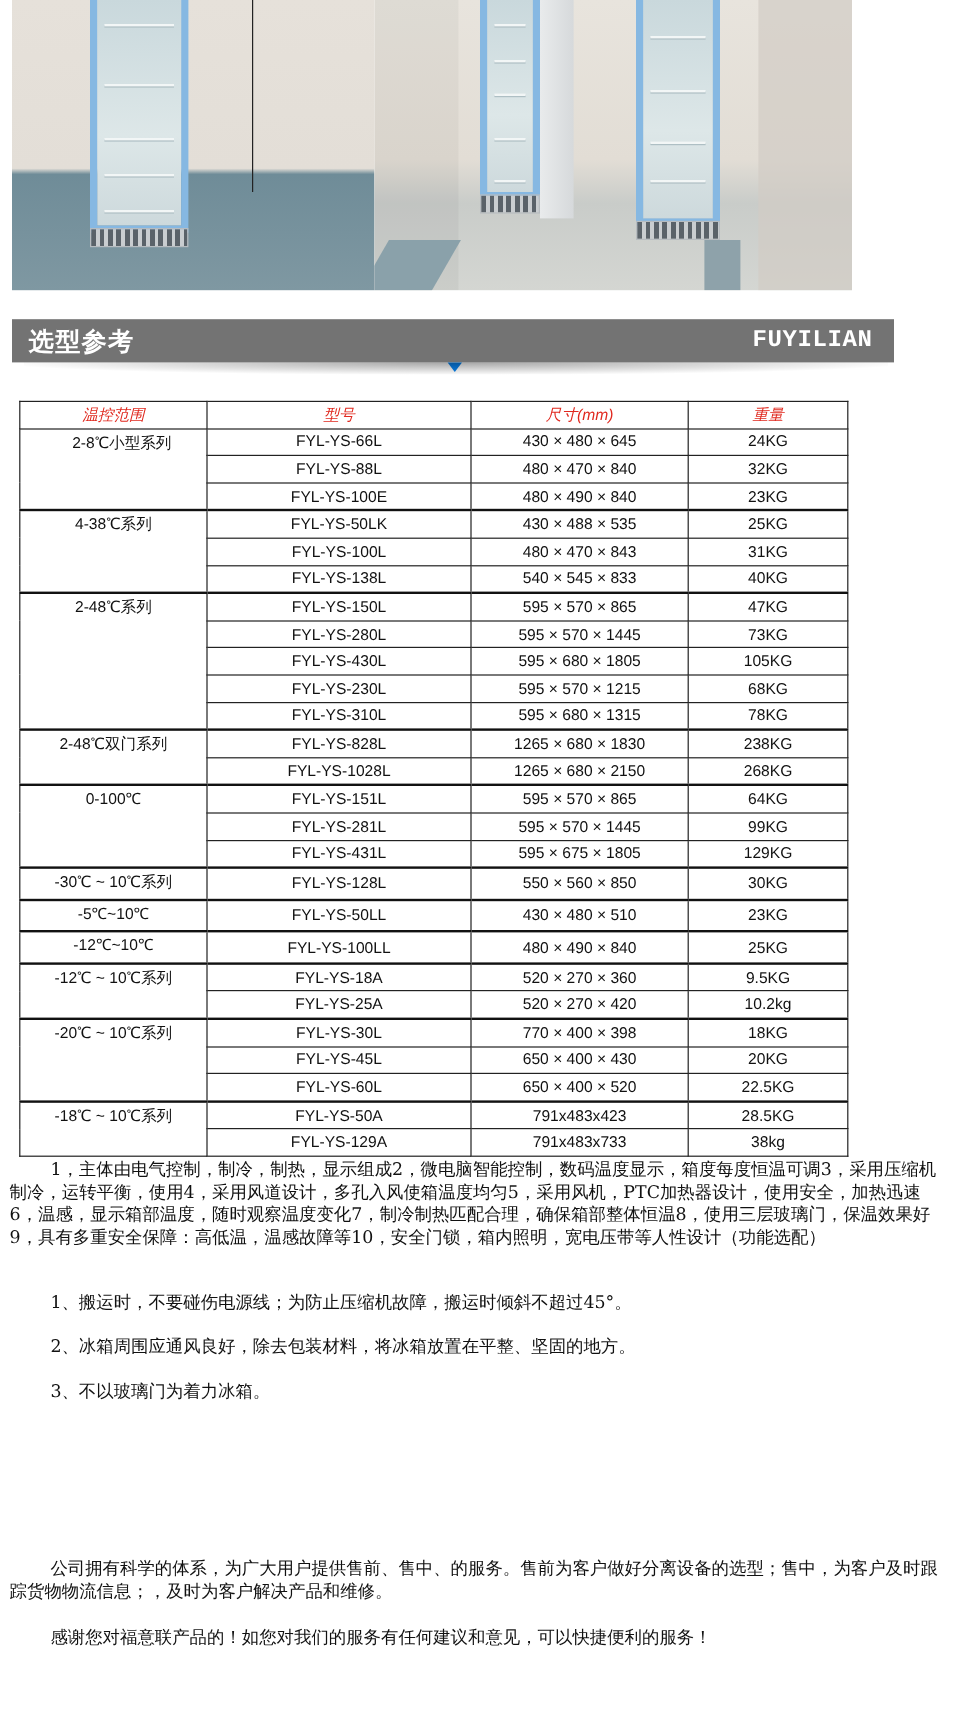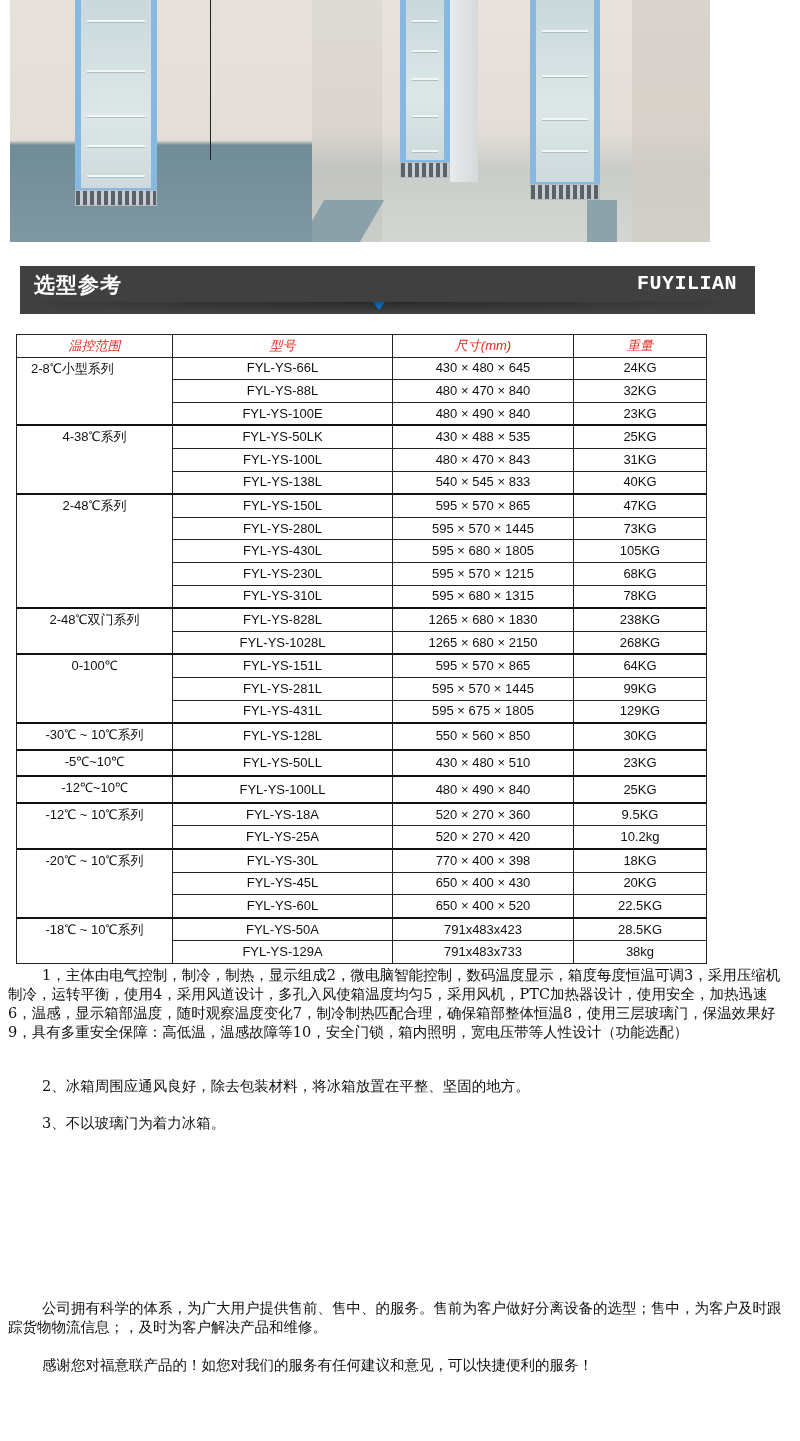--- a/index.html
+++ b/index.html
@@ -14,36 +14,36 @@
     .wall-shade { position: absolute; top: 0; bottom: 0; background: rgba(0,0,0,0.06); }
     .floor-band { position: absolute; background: #7d97a3; }
     .fridge { position: absolute; border: 6px solid #86b8e2; background: linear-gradient(180deg, #c9d8dc, #dde7e8 60%, #cdd9dc); box-sizing: border-box; }
     .fridge .shelf { position: absolute; left: 6px; right: 6px; height: 2px; background: #f2f6f6; box-shadow: 0 1px 0 #aebfc4; }
     .fridge .vent { position: absolute; left: -6px; right: -6px; bottom: -18px; height: 14px;
                     background: repeating-linear-gradient(90deg, #5a6269 0 4px, #c9cdd0 4px 7px); border: 1px solid #b7bcc0; }
     .cabinet-side { position: absolute; background: linear-gradient(90deg, #e9ebec, #d6d9db); }
     .cable { position: absolute; border-left: 2px solid #222; }
 
     
-    .banner { position: absolute; left: 20px; top: 266px; width: 735px; height: 48px; background: #404040; }
+    .banner { position: absolute; left: 10px; top: 266px; width: 735px; height: 36px; background: #737373; }
     .banner-shadow { position: absolute; left: 20px; top: 302px; width: 720px; height: 10px;
                      background: radial-gradient(ellipse at center top, rgba(0,0,0,0.35) 0%, rgba(0,0,0,0.12) 50%, rgba(0,0,0,0) 75%); }
     .banner-notch { position: absolute; left: 373px; top: 302px; width: 0; height: 0;
                     border-left: 6px solid transparent; border-right: 6px solid transparent; border-top: 8px solid #0a84f0; }
     .banner-title { position: absolute; left: 14px; top: 5px; font-size: 21px; font-weight: bold; color: #ffffff; letter-spacing: 1px; }
     .banner-brand { position: absolute; right: 18px; top: 6px; font-size: 20px; font-weight: bold; color: #ffffff; letter-spacing: 0.5px;
                     font-family: Liberation Mono, monospace; }
 
     
     .spec-table { position: absolute; left: 16px; top: 334px; width: 690px; border-collapse: collapse; table-layout: fixed;
                   font-family: "Liberation Sans", sans-serif; font-size: 13px; color: #111; }
     .spec-table th, .spec-table td { border: 1.5px solid #222; height: 21.6px; padding: 0; text-align: center; vertical-align: middle; line-height: 16px; }
     .spec-table th { color: #e0281e; font-weight: normal; font-size: 13px; font-style: italic; }
     .spec-table td.range { vertical-align: top; padding-top: 3px; }
-    .spec-table td.range.left { text-align: left; padding-left: 14px; }
+    .spec-table td.range.left { text-align: center; padding-left: 14px; }
     .spec-table .group-start td { border-top: 2.5px solid #111; }
 
     
     .text { position: absolute; left: 8px; width: 780px; font-family: "DejaVu Serif", serif; font-size: 14.5px; line-height: 19px; color: #111; }
     .text p { margin: 0; }
     .indent { text-indent: 30px; }
     .item { padding-left: 34px; }
   </style>
 </head>
 <body>
@@ -249,20 +249,21 @@
         <td>38kg</td>
       </tr>
     </tbody>
 </table>
 
 <div class="text" style="top:966px;">
   <p class="indent" style="text-indent:34px;">1，主体由电气控制，制冷，制热，显示组成2，微电脑智能控制，数码温度显示，箱度每度恒温可调3，采用压缩机制冷，运转平衡，使用4，采用风道设计，多孔入风使箱温度均匀5，采用风机，PTC加热器设计，使用安全，加热迅速6，温感，显示箱部温度，随时观察温度变化7，制冷制热匹配合理，确保箱部整体恒温8，使用三层玻璃门，保温效果好9，具有多重安全保障：高低温，温感故障等10，安全门锁，箱内照明，宽电压带等人性设计（功能选配）</p>
 </div>
 
 <div class="text" style="top:1077px;">
+  <p class="item" style="margin-bottom:18px">1、搬运时，不要碰伤电源线；为防止压缩机故障，搬运时倾斜不超过45°。</p>
   <p class="item" style="margin-bottom:18px">2、冰箱周围应通风良好，除去包装材料，将冰箱放置在平整、坚固的地方。</p>
   <p class="item" style="margin-bottom:18px">3、不以玻璃门为着力冰箱。</p>
 </div>
 
 <div class="text" style="top:1299px;">
   <p class="indent" style="text-indent:34px; margin-bottom:19px">公司拥有科学的体系，为广大用户提供售前、售中、的服务。售前为客户做好分离设备的选型；售中，为客户及时跟踪货物物流信息；，及时为客户解决产品和维修。</p>
   <p class="indent" style="text-indent:34px">感谢您对福意联产品的！如您对我们的服务有任何建议和意见，可以快捷便利的服务！</p>
 </div>
 
 </body></html>

